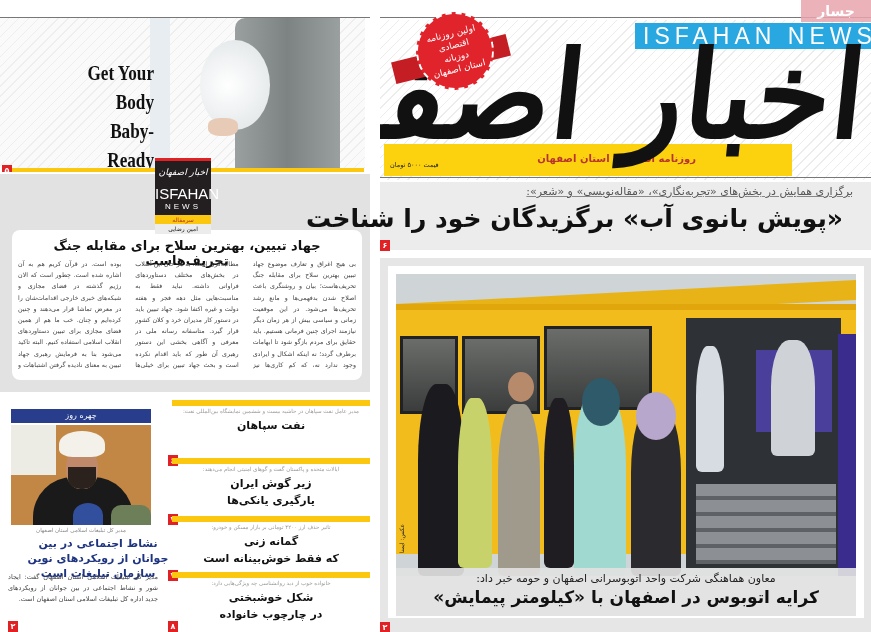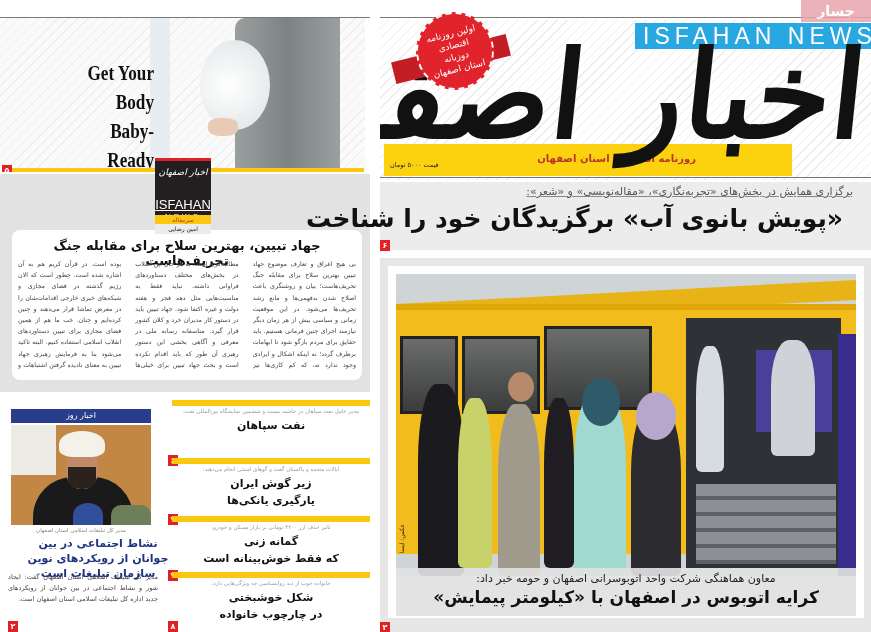--- a/index.html
+++ b/index.html
@@ -73,21 +73,21 @@
   #ad .headline { position: absolute; left: 44px; top: 58px; width: 110px; font-family: "Liberation Serif", serif;
     font-weight: bold; font-size: 22px; line-height: 29px; color: #111; text-align: right; transform: scaleX(.78); transform-origin: right center; }
   #ad .yellowbar { position: absolute; left: 12px; top: 168px; width: 352px; height: 6px; background: #fcc80f; }
 
   
   #editorial { position: absolute; left: 0; top: 174px; width: 370px; height: 218px; background: #e2e2e2; }
   #editorial .card { position: absolute; left: 12px; top: 56px; width: 350px; height: 150px; background: #fff; border-radius: 8px; }
   #ed-logo { position: absolute; left: 155px; top: 158px; width: 56px; height: 76px; background: #231f20;
     border-top: 3px solid #e22124; z-index: 3; text-align: center; color: #fff; }
   #ed-logo .script { display: block; font-size: 9px; margin-top: 6px; font-style: italic; }
-  #ed-logo .en1 { display: block; font-family: "Liberation Sans", sans-serif; font-size: 13px; margin-top: 20px; text-decoration: underline; }
+  #ed-logo .en1 { display: block; font-family: "Liberation Sans", sans-serif; font-size: 15px; margin-top: 8px; }
   #ed-logo .en2 { display: block; font-family: "Liberation Sans", sans-serif; font-size: 8px; letter-spacing: 3px; }
   #ed-logo .sect { position: absolute; left: 0; bottom: 10px; width: 56px; height: 9px; background: #fcc80f; color: #b8332e; font-size: 6px; line-height: 9px; }
   #ed-logo .author { position: absolute; left: 0; bottom: 0; width: 56px; height: 10px; background: #ececec; color: #222; font-size: 6px; line-height: 10px; }
   #editorial .headline { position: absolute; left: 12px; top: 64px; width: 350px; text-align: center; font-size: 13px; font-weight: bold; color: #111; }
   #editorial .cols { position: absolute; left: 18px; top: 84px; width: 338px; height: 112px; display: flex; flex-direction: row-reverse; gap: 14px; }
   #editorial .col { flex: 1; font-size: 6.3px; line-height: 11.2px; color: #444; text-align: justify; direction: rtl; overflow: hidden; }
 
   
   #face { position: absolute; left: 0; top: 392px; width: 165px; height: 240px; background: #fff; }
   #face .label { position: absolute; left: 11px; top: 17px; width: 140px; height: 14px; background: #283e8c; color: #fff;
@@ -140,21 +140,21 @@
 </section>
 <div id="ed-logo">
   <span class="script">اخبار اصفهان</span>
   <span class="en1">ISFAHAN</span>
   <span class="en2">NEWS</span>
   <span class="sect">سرمقاله</span>
   <span class="author">امین رضایی</span>
 </div>
 
 <section id="face">
-  <div class="label">اخبار روز</div>
+  <div class="label">چهره روز</div>
   <div class="photo">
     <div class="wall"></div>
     <div class="robe"></div>
     <div class="face-skin"></div>
     <div class="beard"></div>
     <div class="turban"></div>
     <div class="mic-logo"></div>
     <div class="plant"></div>
   </div>
   <div class="caption-small rtl">مدیر کل تبلیغات اسلامی استان اصفهان</div>

